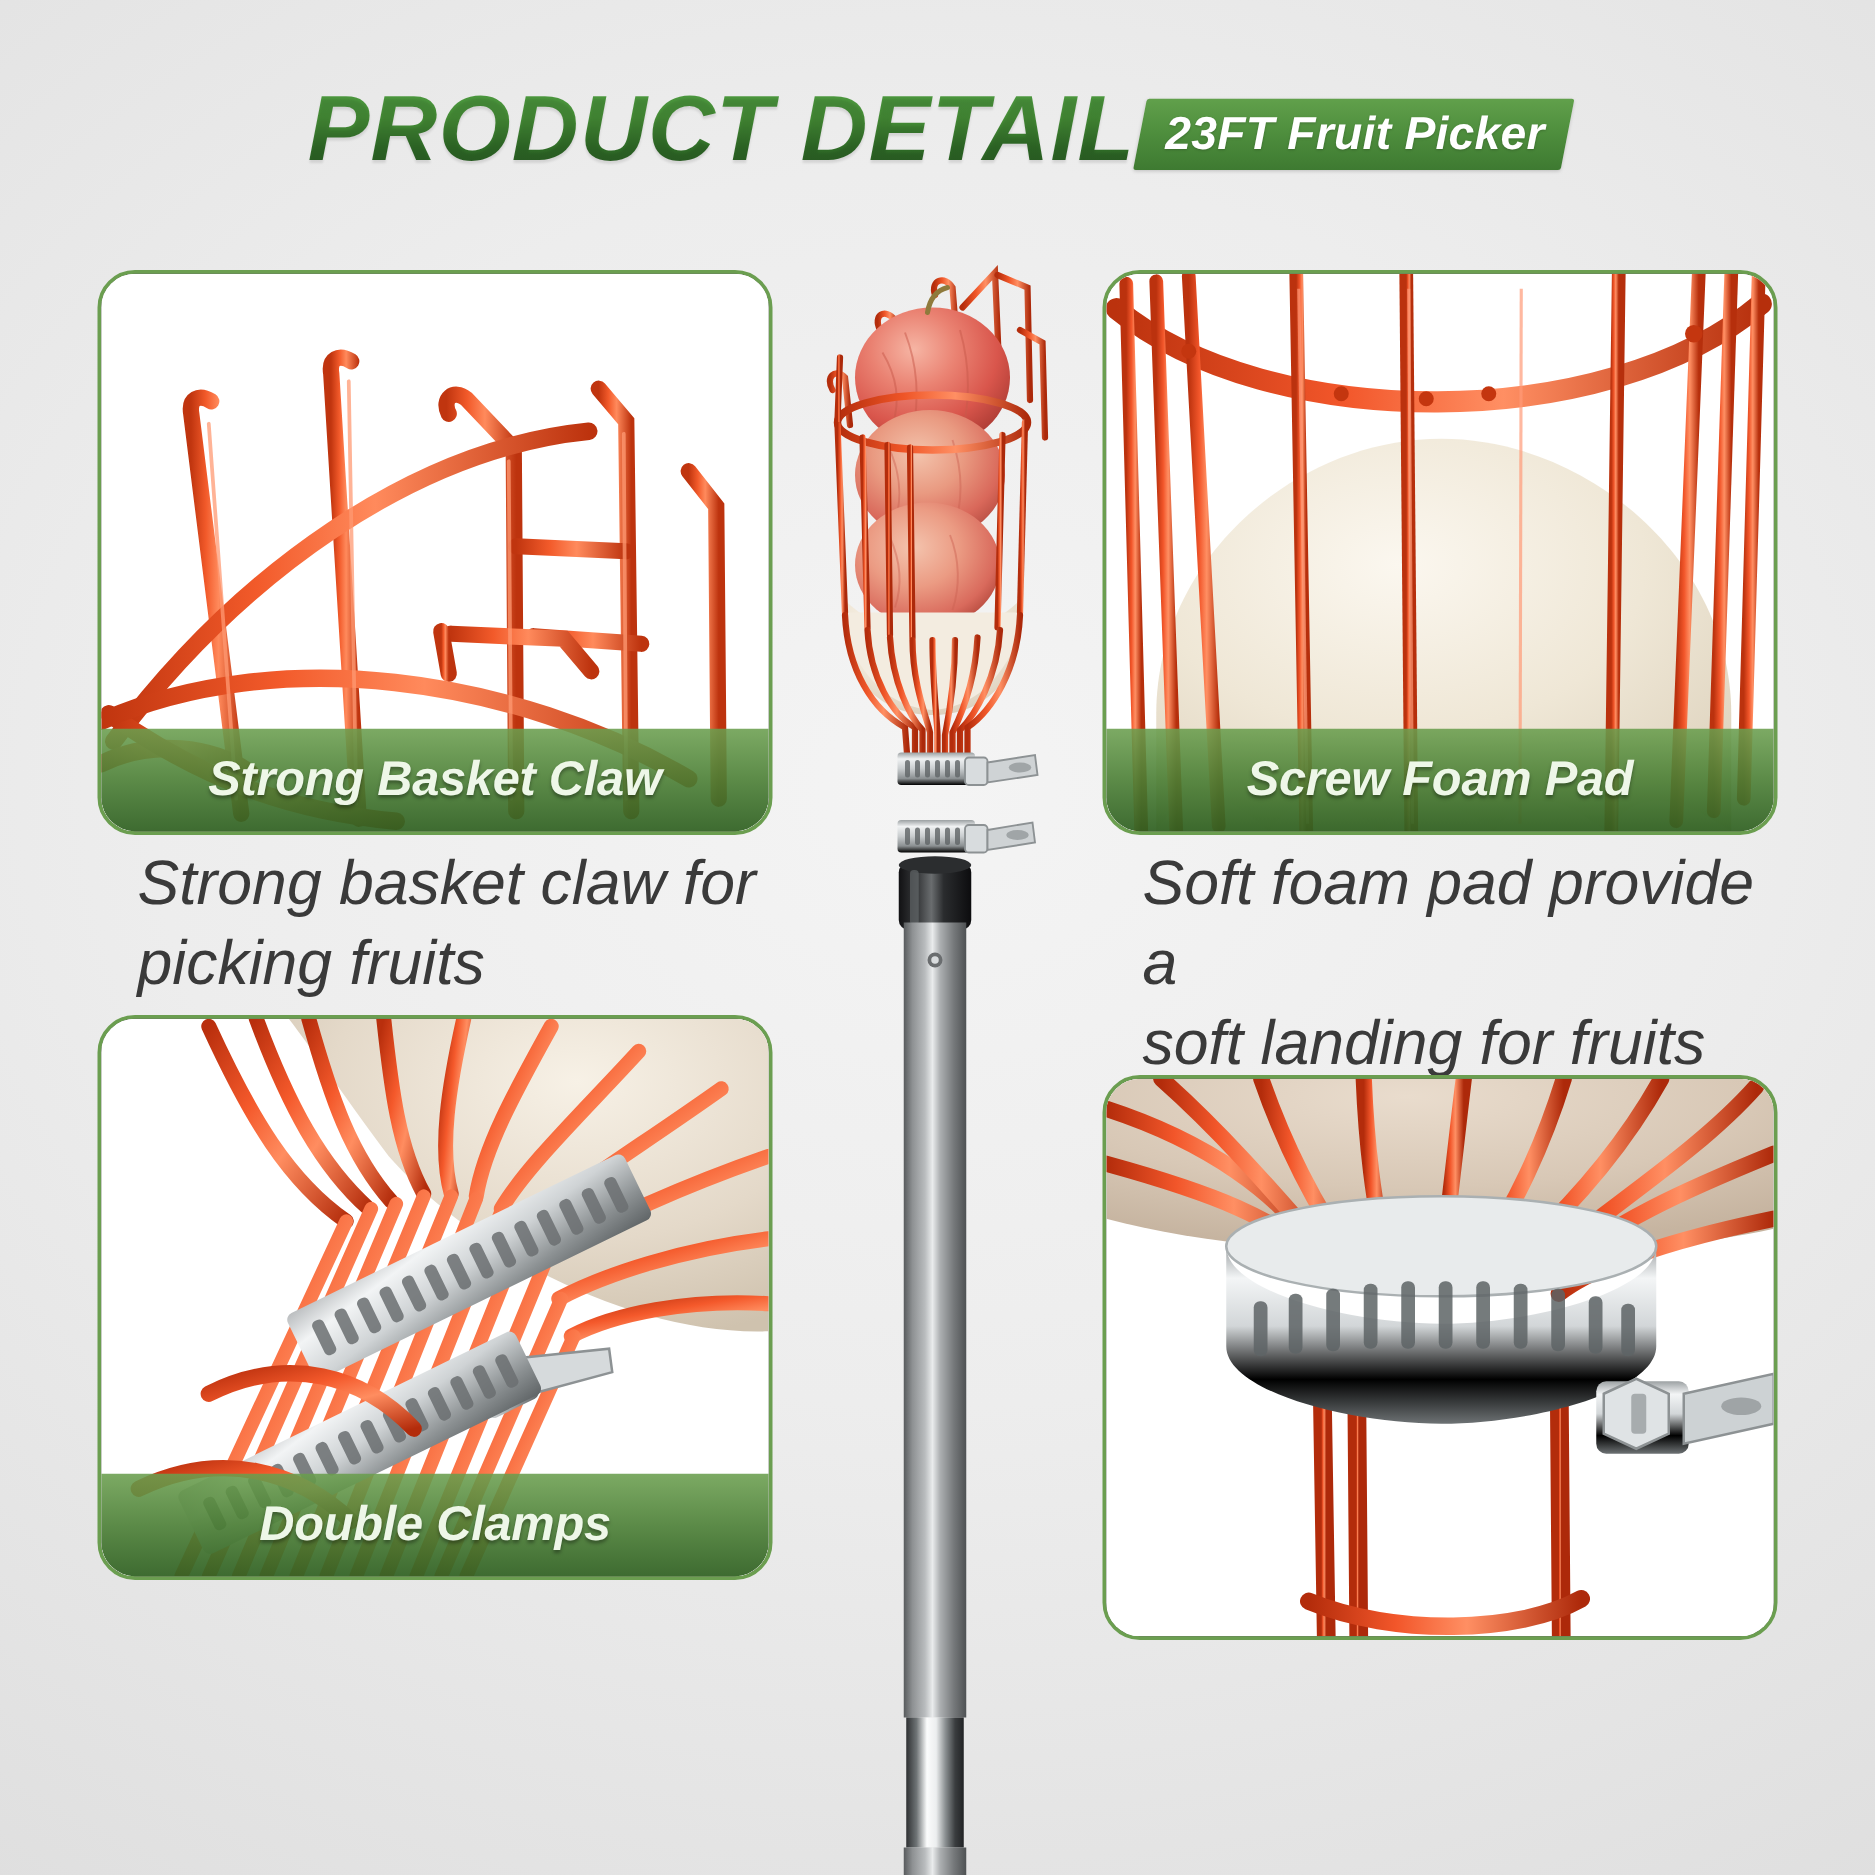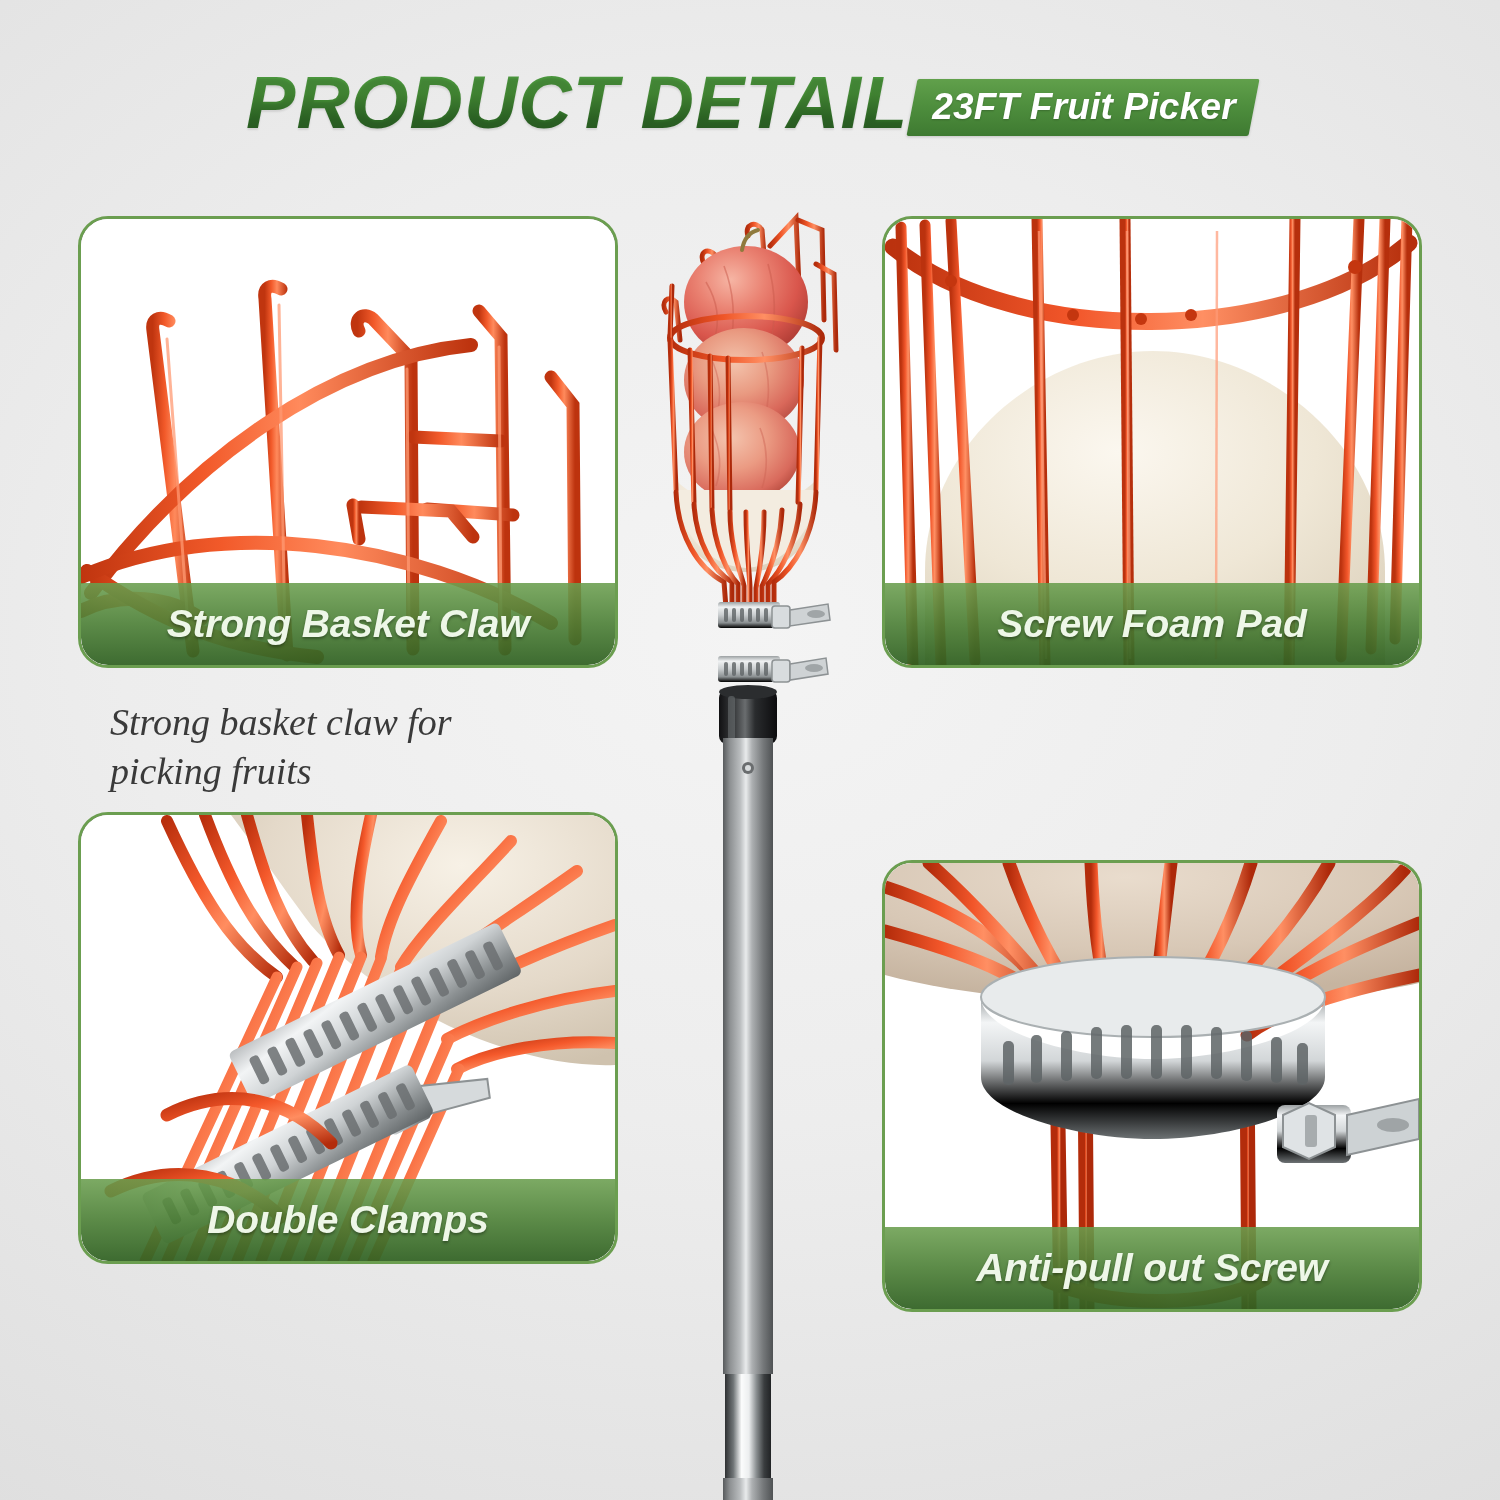--- a/index.html
+++ b/index.html
@@ -80,28 +80,27 @@
   .labelbar span {
     color: #eef7e8;
     font-size: 39px;
     font-weight: bold;
     font-style: italic;
     letter-spacing: -0.2px;
     text-shadow: 0 2px 3px rgba(0,0,0,0.35);
     white-space: nowrap;
   }
   .desc {
-    margin-top: 30px;
+    margin-top: 6px;
     padding-left: 32px;
-    font-size: 38px;
+    font-size: 50px;
     font-style: italic;
     color: #3a3a3a;
     line-height: 1.28;
     white-space: pre-line;
-    font-family: Liberation Serif, serif;
   }
 
   #card-1 { left: 78px;  top: 216px;  width: 540px; }
   #card-2 { left: 882px; top: 216px;  width: 540px; }
   #card-3 { left: 78px;  top: 812px;  width: 540px; }
   #card-4 { left: 882px; top: 860px;  width: 540px; }
 
   
   #product {
     position: absolute;
@@ -218,20 +217,22 @@
           <path d="M154 12 L161 440"></path>
           <path d="M242 12 L245 440"></path>
           <path d="M332 12 L331 440"></path>
         </g>
       </svg>
     </div>
     <div class="labelbar">
       <span>Screw Foam Pad</span>
     </div>
   </div>
+  <div class="desc">Soft foam pad  provide a
+soft landing for fruits</div>
 </div>
 
 <div class="card" id="card-3">
   <div class="panel">
     <div class="photo">
       <svg width="534" height="446" viewBox="0 0 534 446" xmlns="http://www.w3.org/2000/svg">
         <defs>
           <linearGradient id="wire3" x1="0" y1="0" x2="1" y2="1">
             <stop offset="0%" stop-color="#b92f0d"></stop>
             <stop offset="35%" stop-color="#f4592b"></stop>
@@ -416,23 +417,20 @@
         <g>
           <rect x="392" y="242" width="74" height="58" rx="8" fill="url(#steel4)"></rect>
           <polygon points="398,252 424,240 450,252 450,284 424,296 398,284" fill="#dfe3e5" stroke="#8d9294" stroke-width="2"></polygon>
           <rect x="420" y="252" width="12" height="32" rx="3" fill="#a7acae"></rect>
           <path d="M462 252 L534 236 L534 276 L462 292 Z" fill="#cdd2d4" stroke="#8d9294" stroke-width="2"></path>
           <ellipse cx="508" cy="262" rx="16" ry="7" fill="#9fa4a6"></ellipse>
         </g>
 
         <path d="M162 418 C230 446 330 444 380 416" fill="none" stroke="url(#wire4)" stroke-width="14" stroke-linecap="round"></path>
       </svg>
-    </div>
-    <div class="labelbar">
-      <span>Anti-pull out Screw</span>
     </div>
   </div>
 </div>
 
 <div id="product">
   <svg width="260" height="1310" viewBox="0 0 260 1310" xmlns="http://www.w3.org/2000/svg">
     <defs>
       <linearGradient id="pwire" x1="0" y1="0" x2="1" y2="0">
         <stop offset="0%" stop-color="#b42d0c"></stop>
         <stop offset="35%" stop-color="#ef5527"></stop>

